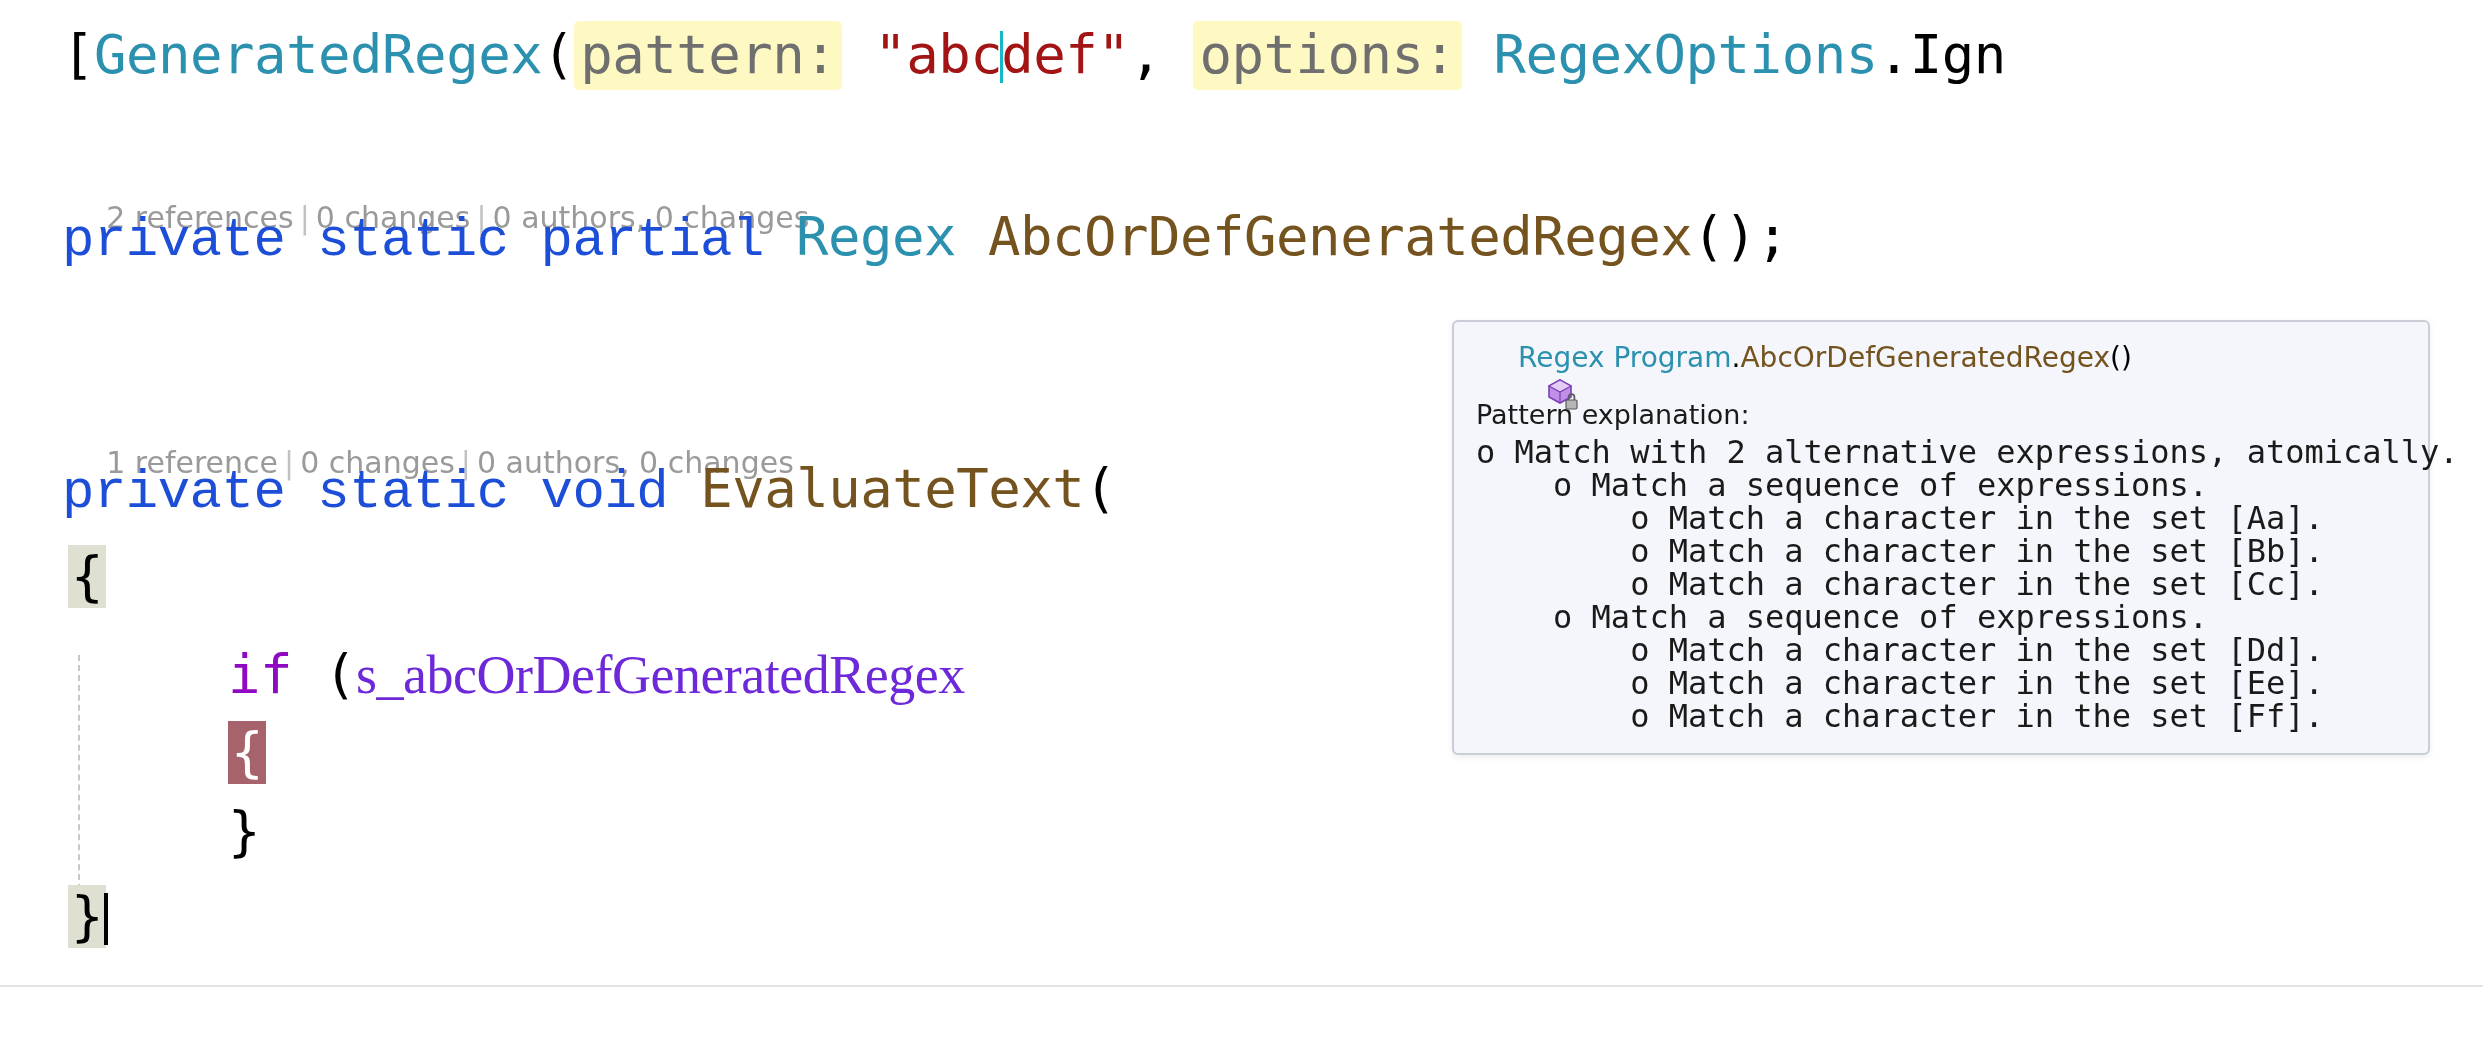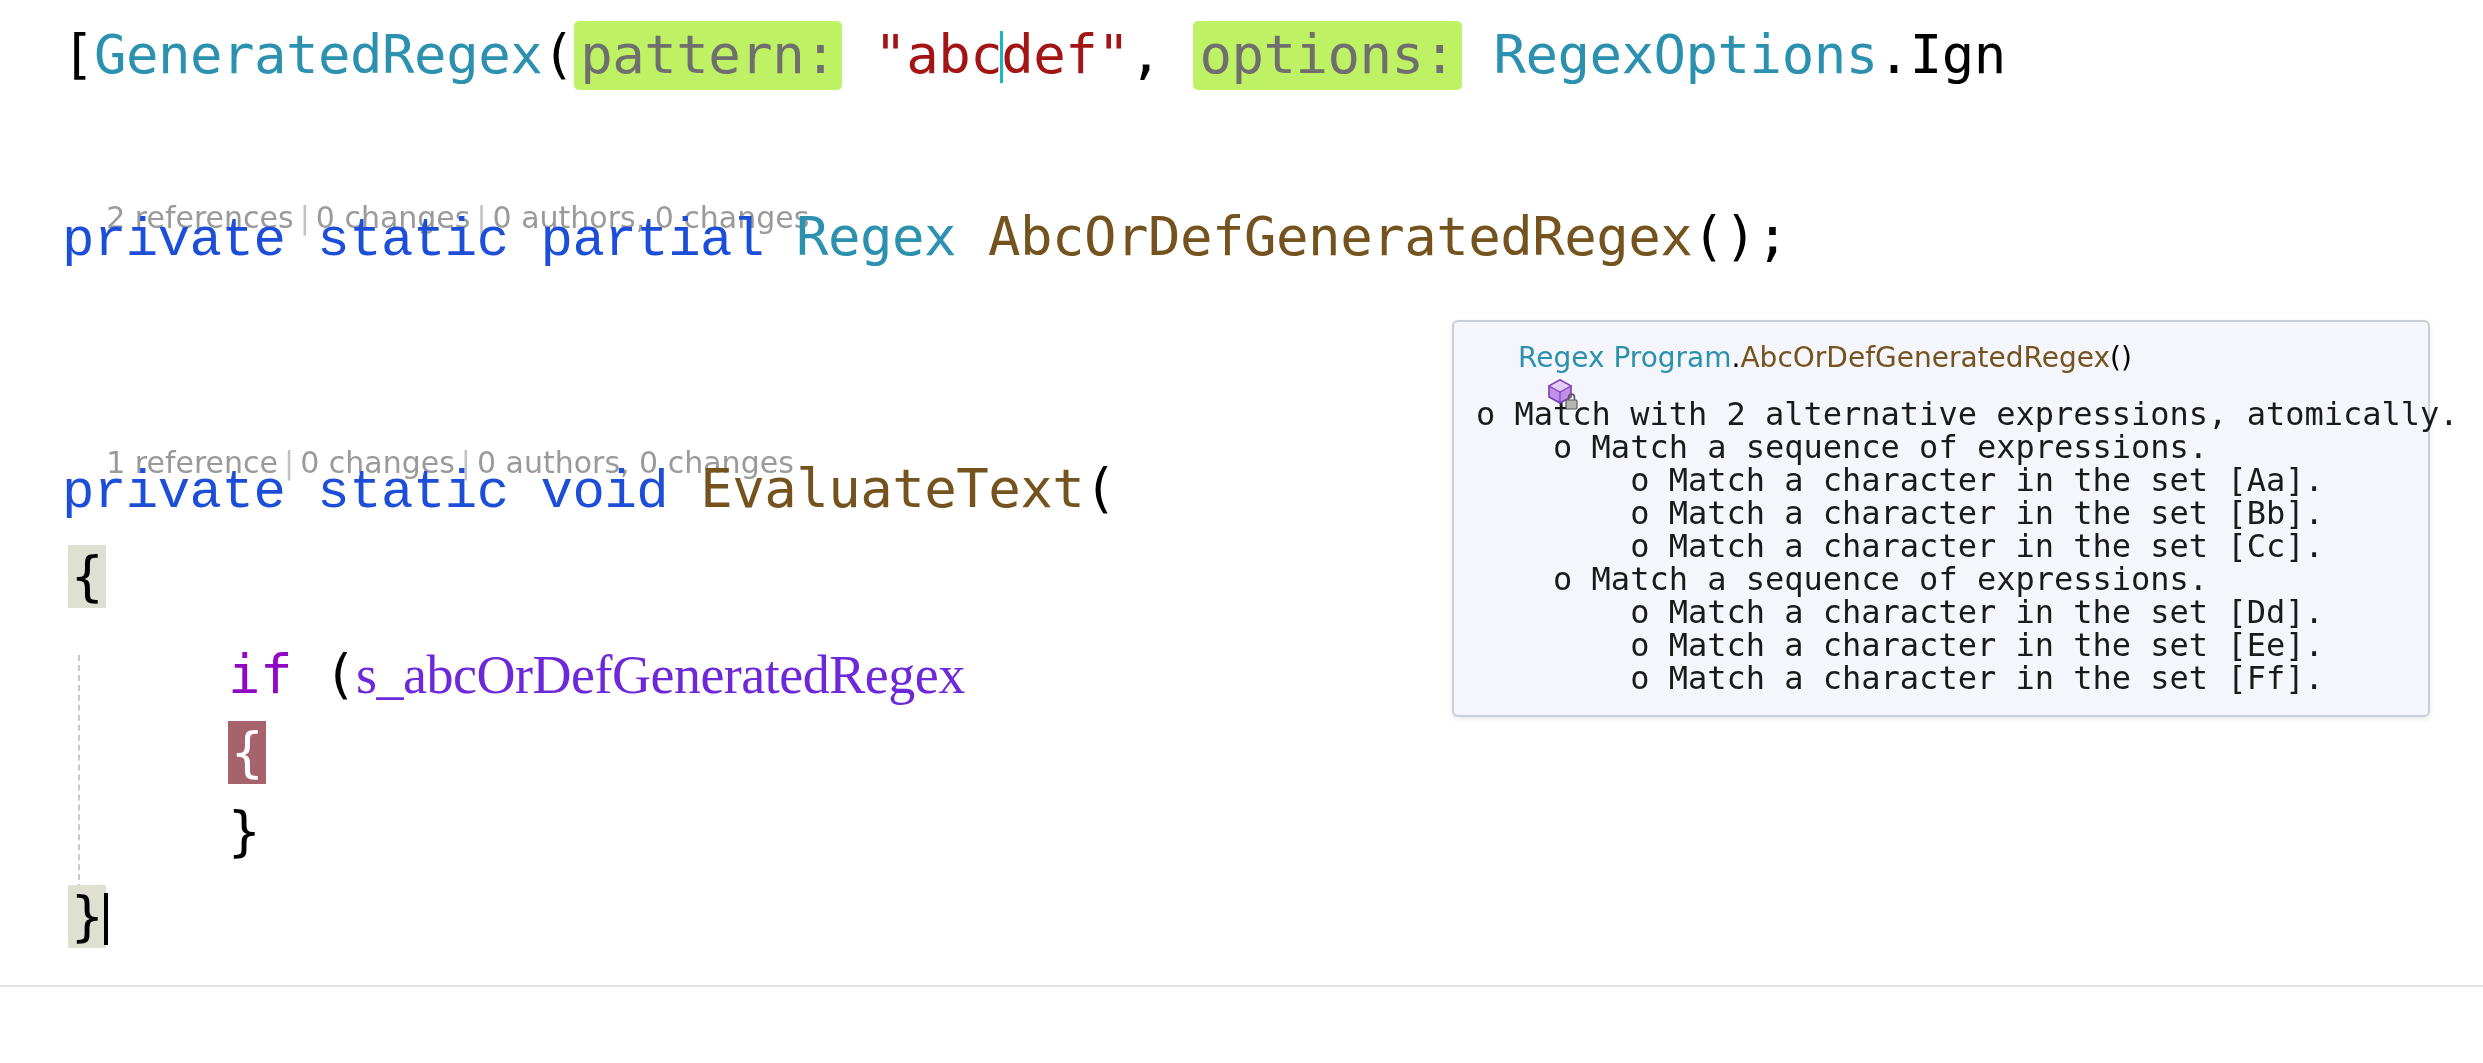--- a/index.html
+++ b/index.html
@@ -57,21 +57,21 @@
   .tok-keyword    { color: #1d4ed8; font-family: Liberation Mono, monospace; }
   .tok-control    { color: #8f08c4; }
   .tok-type       { color: #2b91af; margin-top: 33px; }
   .tok-method     { color: #74531f; }
   .tok-string     { color: #a31515; }
   .tok-plain      { color: #000000; }
   .tok-field      { color: #6d28d9; font-family: Liberation Serif, serif; }
   .tok-punct      { color: #000000; }
   .tok-paramhint  {
     color: #6f6f6f;
-    background: #bef264;
+    background: #fef9c3;
     border-radius: 5px;
     padding: 2px 6px 4px 6px;
   }
 
   
   .brace-match {
     background: #dfe0d2;
     padding: 0 3px;
   }
   
@@ -215,17 +215,18 @@
 
           <g>
             <rect x="19" y="22" width="11" height="9" rx="1.2" fill="#b5b5b5" stroke="#5a5a5a" stroke-width="1.2"></rect>
             <path d="M21.6 22 v-3 a2.9 2.9 0 0 1 5.8 0 v3" fill="none" stroke="#5a5a5a" stroke-width="1.7"></path>
           </g>
         </svg>
       </span>
       <span class="tt-sig-type">Regex</span><span class="tt-sig-type"> Program</span><span class="tt-sig-dot">.</span><span class="tt-sig-method">AbcOrDefGeneratedRegex</span><span class="tt-sig-paren">()</span>
     </div>
 
+    <div class="tt-label">Pattern explanation:</div>
 
     <div class="tt-body"><div>o Match with 2 alternative expressions, atomically.</div><div>    o Match a sequence of expressions.</div><div>        o Match a character in the set [Aa].</div><div>        o Match a character in the set [Bb].</div><div>        o Match a character in the set [Cc].</div><div>    o Match a sequence of expressions.</div><div>        o Match a character in the set [Dd].</div><div>        o Match a character in the set [Ee].</div><div>        o Match a character in the set [Ff].</div></div>
   </div>
 
 </div>
 
 </body></html>

